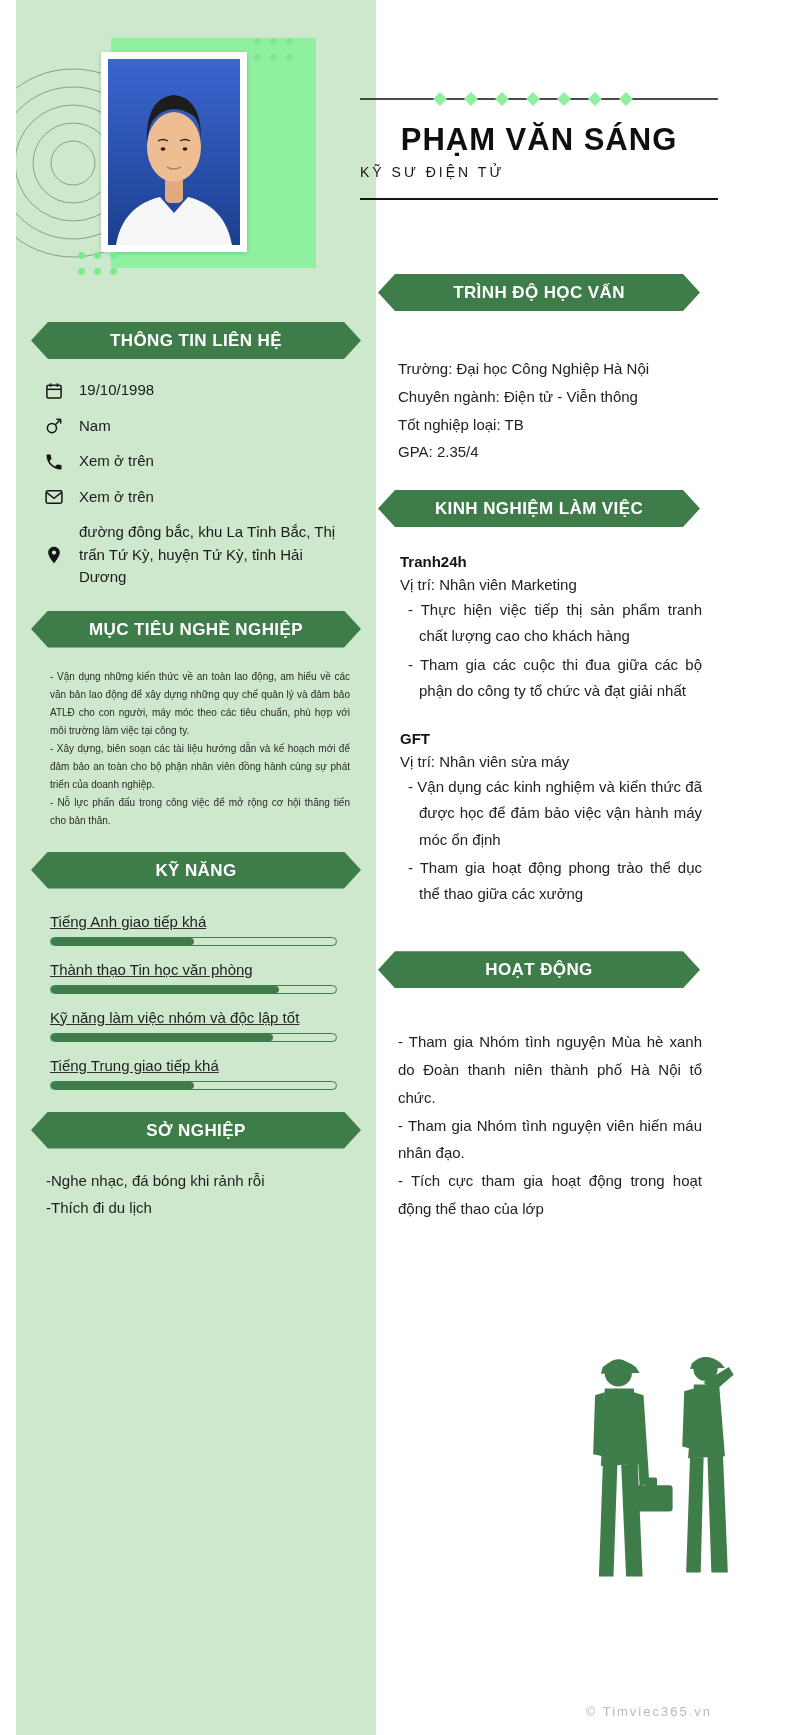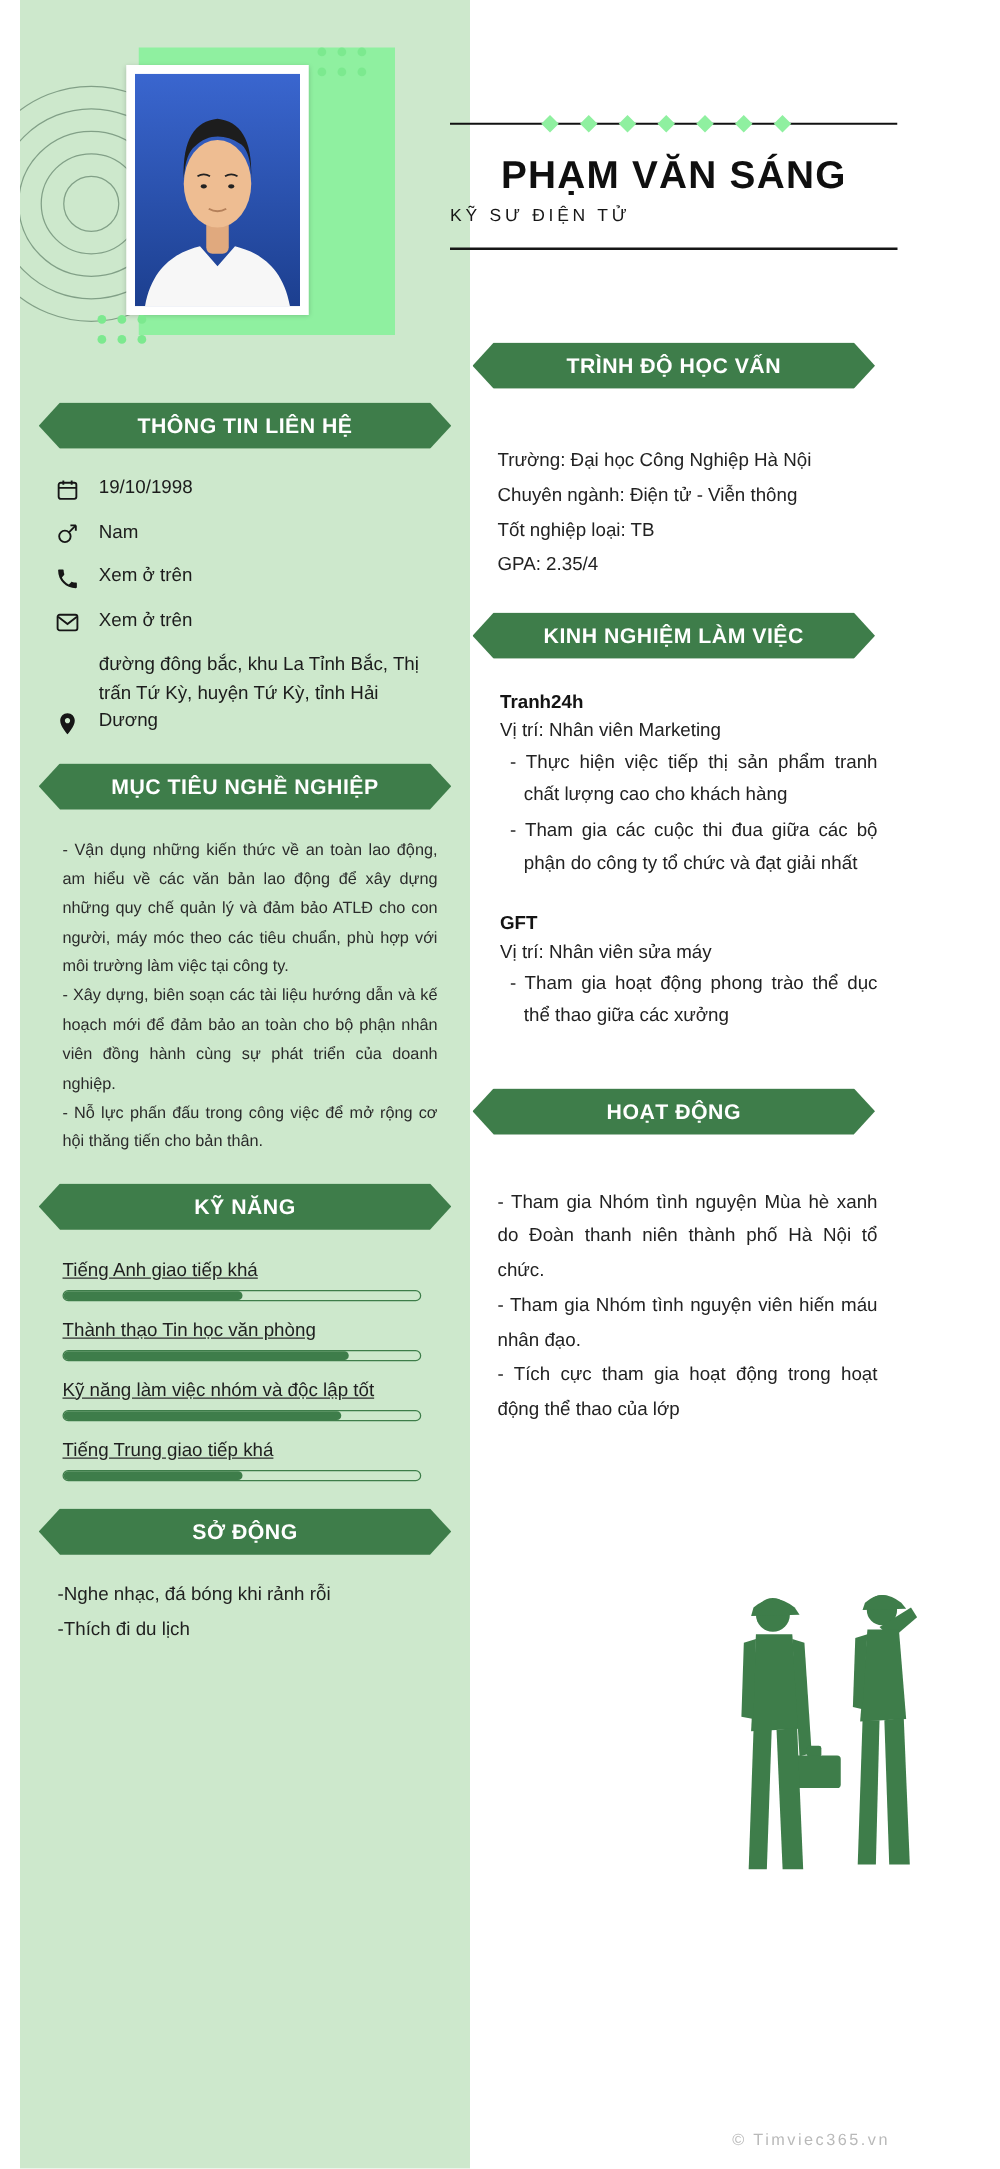--- a/index.html
+++ b/index.html
@@ -16,24 +16,24 @@
   .dots-top{left:238px;top:38px;}
   .dots-bottom{left:62px;top:252px;}
   .photo{position:absolute;left:85px;top:52px;width:146px;height:200px;background:#ffffff;box-sizing:border-box;padding:7px;box-shadow:0 1px 4px rgba(0,0,0,.18);}
   .photo svg{display:block;width:132px;height:186px;}
 
   .banner{height:37px;line-height:37px;background:#3e7d4a;color:#ffffff;font-weight:bold;font-size:17px;text-align:center;letter-spacing:.4px;
     clip-path:polygon(17px 0, calc(100% - 17px) 0, 100% 50%, calc(100% - 17px) 100%, 17px 100%, 0% 50%);}
   .banner-left{width:330px;margin:22px 0 0 15px;}
 
   .contact-list{list-style:none;margin:20px 22px 0 28px;padding:0;font-size:15px;color:#1c1c1c;}
-  .contact-list li{display:flex;gap:15px;align-items:flex-end;margin-bottom:13px;line-height:1.5;}
+  .contact-list li{display:flex;gap:15px;align-items:center;margin-bottom:13px;line-height:1.5;}
   .contact-list .ic{flex:0 0 20px;width:20px;height:20px;margin-top:1px;}
 
-  .objective-text{margin:20px 26px 0 34px;font-size:13px;line-height:1.8;text-align:justify;color:#2b2b2b;}
+  .objective-text{margin:20px 26px 0 34px;font-size:10px;line-height:1.8;text-align:justify;color:#2b2b2b;}
   .objective-text p{margin:0;}
 
   .skills{margin:24px 0 0 34px;width:287px;text-decoration:underline;}
   .skill-label{font-size:15px;color:#1f1f1f;margin-bottom:7px;}
   .skill-bar{width:285px;height:7px;border:1px solid #3e7d4a;border-radius:5px;margin-bottom:15px;background:#cde8cc;}
   .skill-fill{height:7px;background:#3e7d4a;border-radius:5px;}
 
   .hobbies{margin:18px 28px 0 30px;font-size:15px;line-height:1.85;color:#1f1f1f;}
   .hobbies p{margin:0;}
 
@@ -198,21 +198,21 @@
       </div>
       <div class="skill">
         <div class="skill-label">Tiếng Trung giao tiếp khá</div>
         <div class="skill-bar">
           <div class="skill-fill" style="width: 50%;"></div>
         </div>
       </div>
     </div>
 
     <div class="banner banner-left">
-      <span>SỞ ĐỘNG</span>
+      <span>SỞ NGHIỆP</span>
     </div>
     <div class="hobbies">
       <p>-Nghe nhạc, đá bóng khi rảnh rỗi</p>
       <p>-Thích đi du lịch</p>
     </div>
 
   </aside>
 
   <main class="right-panel">
 
@@ -253,20 +253,21 @@
       <div class="job-position">Vị trí: Nhân viên Marketing</div>
       <ul class="job-bullets">
         <li>- Thực hiện việc tiếp thị sản phẩm tranh chất lượng cao cho khách hàng</li>
         <li>- Tham gia các cuộc thi đua giữa các bộ phận do công ty tổ chức và đạt giải nhất</li>
       </ul>
     </div>
     <div class="job">
       <div class="job-company">GFT</div>
       <div class="job-position">Vị trí: Nhân viên sửa máy</div>
       <ul class="job-bullets">
+        <li>- Vận dụng các kinh nghiệm và kiến thức đã được học để đảm bảo việc vận hành máy móc ổn định</li>
         <li>- Tham gia hoạt động phong trào thể dục thể thao giữa các xưởng</li>
       </ul>
     </div>
 
     <div class="banner banner-right banner-act">
       <span>HOẠT ĐỘNG</span>
     </div>
     <div class="activities">
       <p>- Tham gia Nhóm tình nguyện Mùa hè xanh do Đoàn thanh niên thành phố Hà Nội tổ chức.</p>
       <p>- Tham gia Nhóm tình nguyện viên hiến máu nhân đạo.</p>

